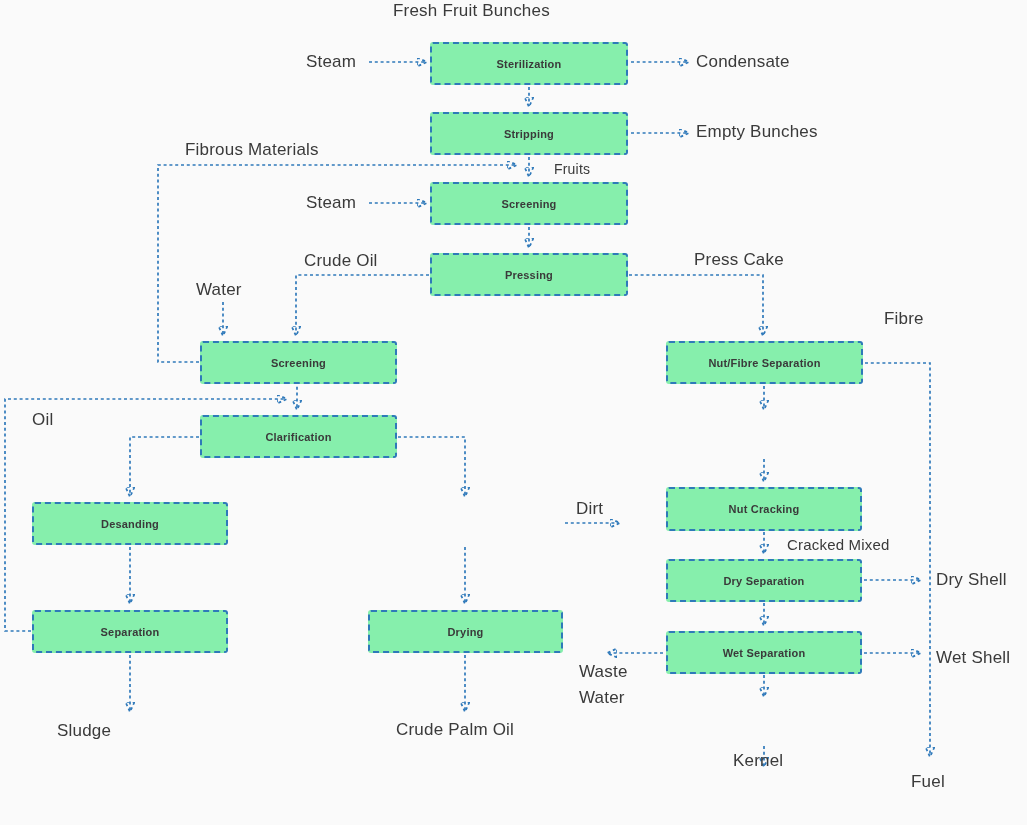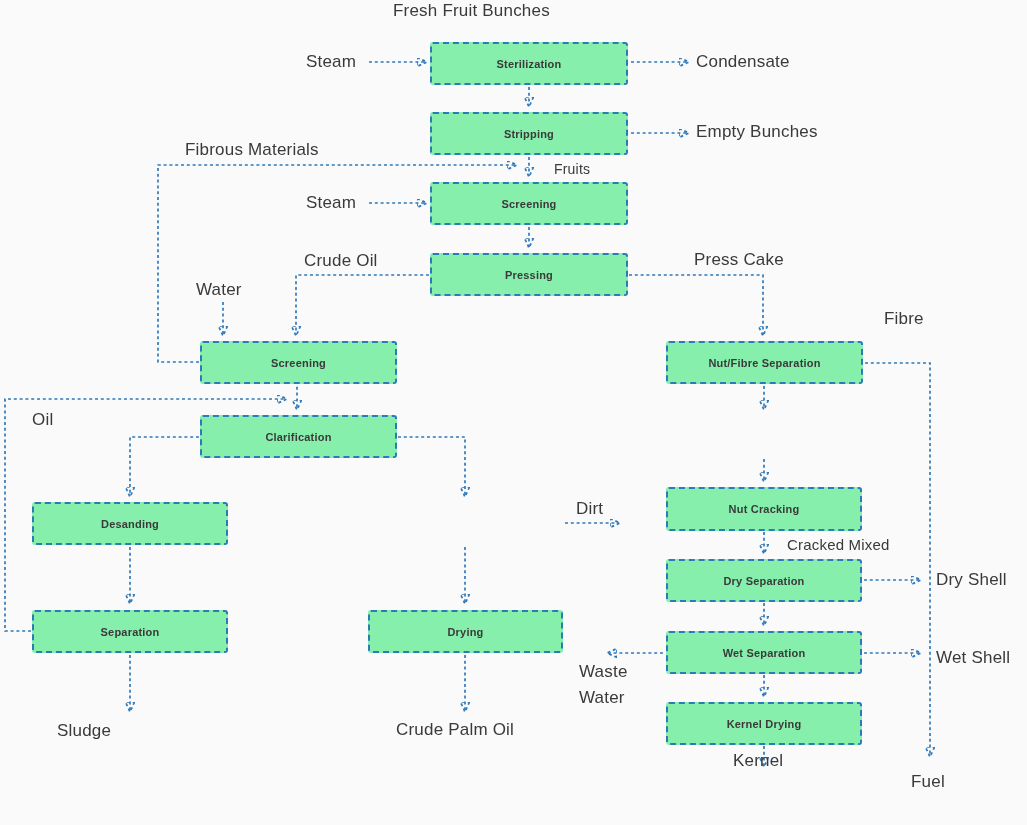--- a/index.html
+++ b/index.html
@@ -70,21 +70,20 @@
   <div class="node" style="left:430px;top:253px;width:198px;height:43px">Pressing</div>
   <div class="node" style="left:200px;top:341px;width:197px;height:43px">Screening</div>
   <div class="node" style="left:200px;top:415px;width:197px;height:43px">Clarification</div>
   <div class="node" style="left:32px;top:502px;width:196px;height:43px">Desanding</div>
   <div class="node" style="left:32px;top:610px;width:196px;height:43px">Separation</div>
   <div class="node" style="left:368px;top:610px;width:195px;height:43px">Drying</div>
   <div class="node" style="left:666px;top:341px;width:197px;height:43px">Nut/Fibre Separation</div>
   <div class="node" style="left:666px;top:487px;width:196px;height:44px">Nut Cracking</div>
   <div class="node" style="left:666px;top:559px;width:196px;height:43px">Dry Separation</div>
   <div class="node" style="left:666px;top:631px;width:196px;height:43px">Wet Separation</div>
-  <div class="node" style="left:666px;top:702px;width:196px;height:43px">Kernel Drying</div>
 
   <div class="lbl" style="left:393px;top:1px">Fresh Fruit Bunches</div>
   <div class="lbl" style="left:306px;top:52px">Steam</div>
   <div class="lbl" style="left:696px;top:52px">Condensate</div>
   <div class="lbl" style="left:696px;top:122px">Empty Bunches</div>
   <div class="lbl" style="left:185px;top:140px">Fibrous Materials</div>
   <div class="lbl sm" style="left:554px;top:161px">Fruits</div>
   <div class="lbl" style="left:306px;top:193px">Steam</div>
   <div class="lbl" style="left:304px;top:251px">Crude Oil</div>
   <div class="lbl" style="left:694px;top:250px">Press Cake</div>

